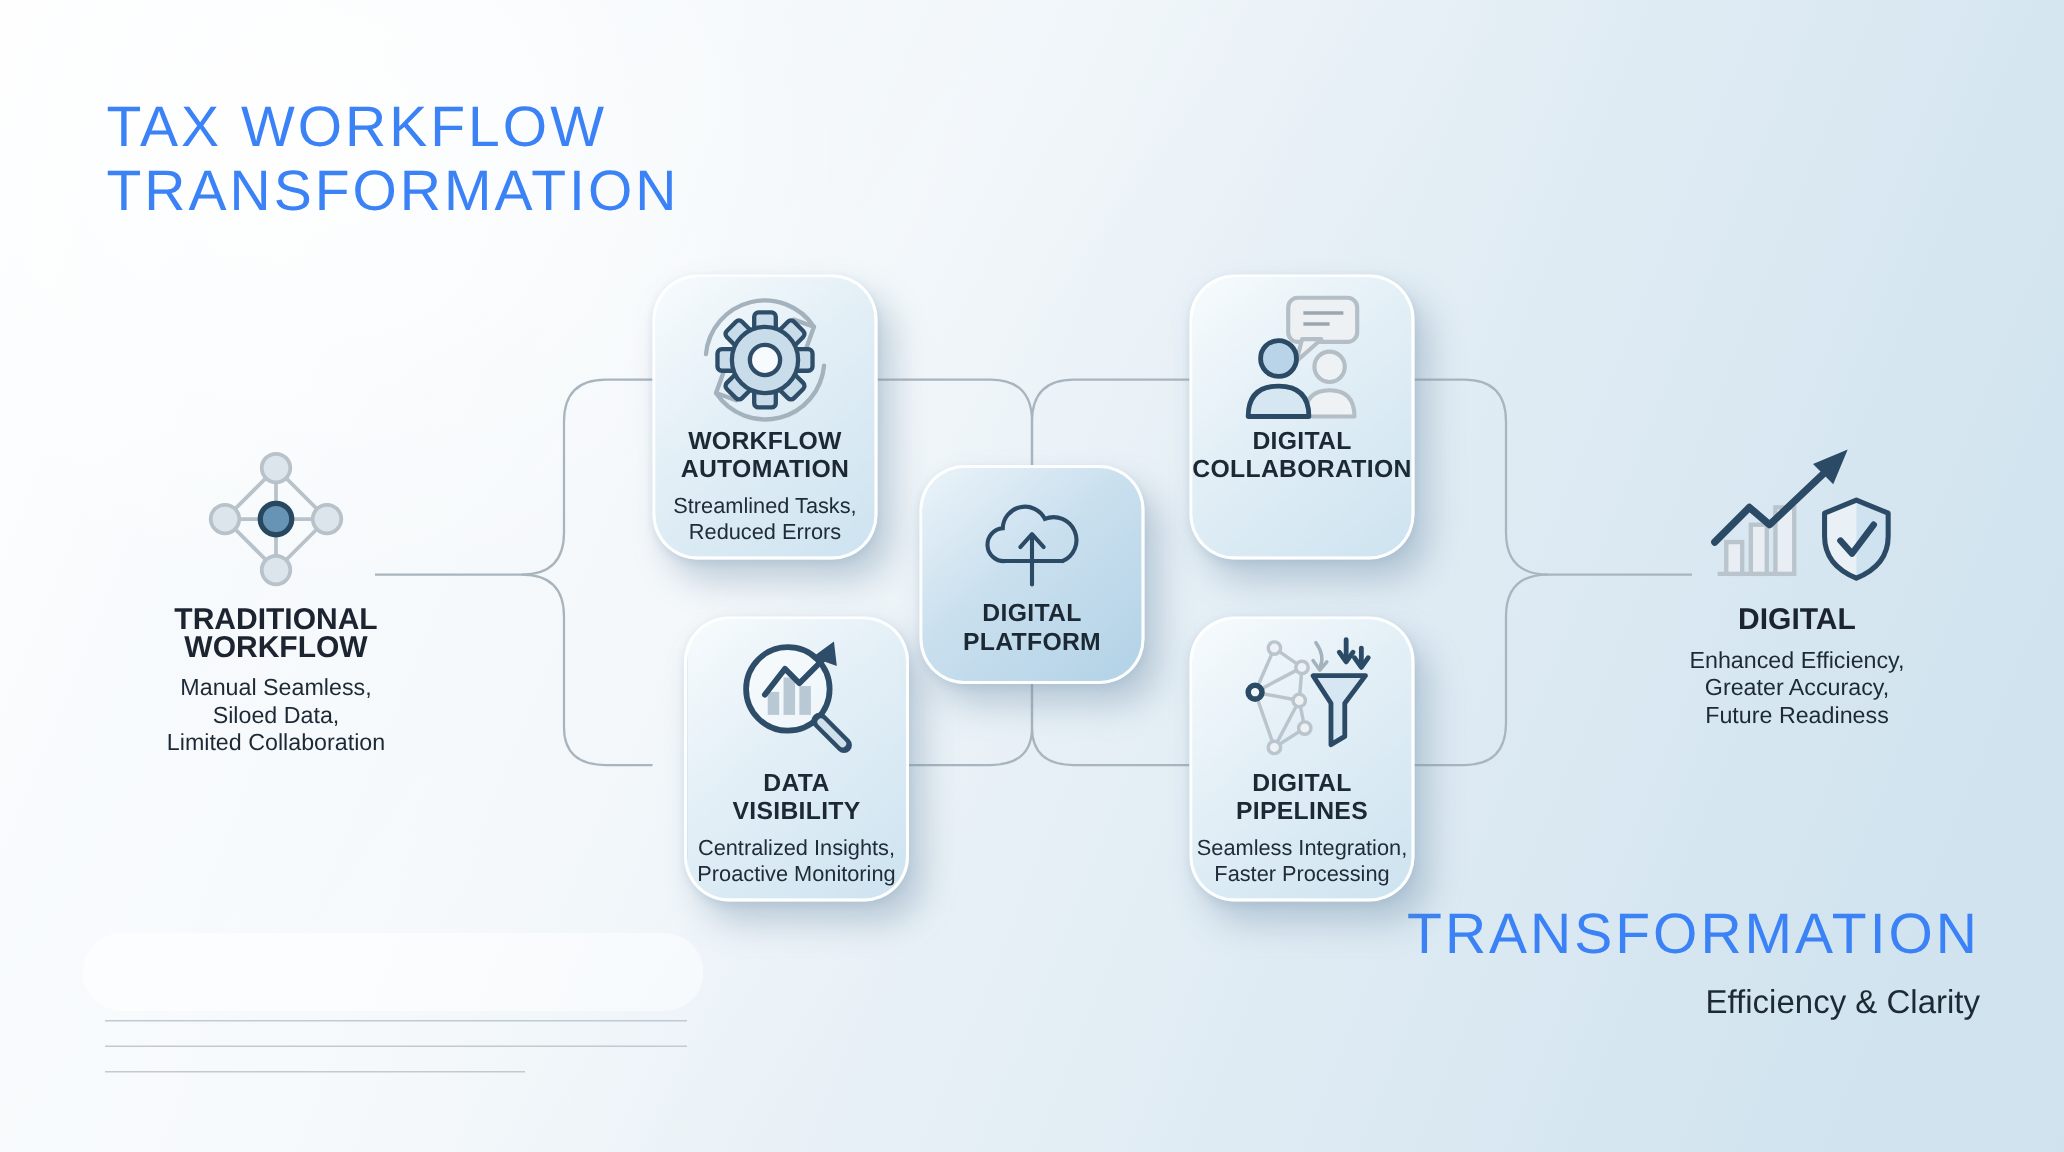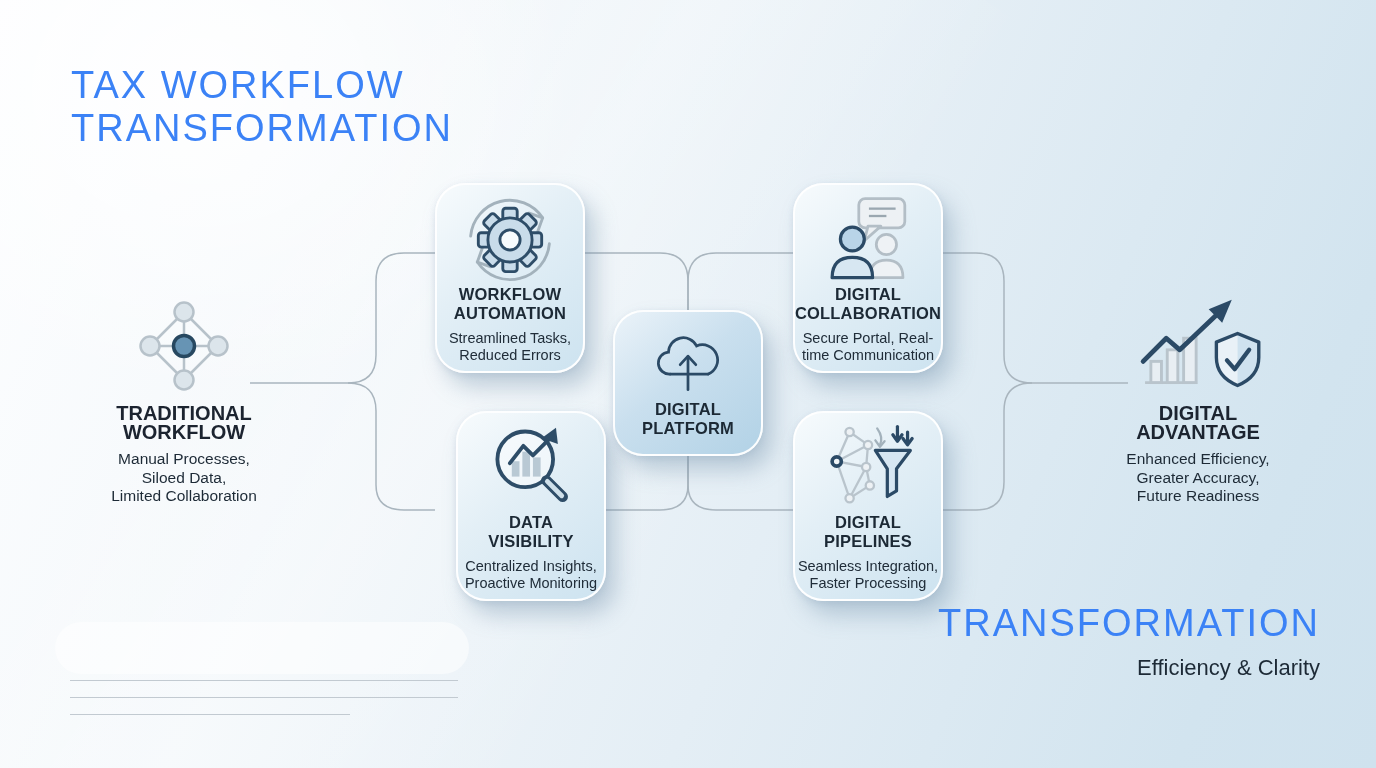--- a/index.html
+++ b/index.html
@@ -97,21 +97,21 @@
       </g>
       <circle cx="50" cy="50" r="10.5" fill="#6794b4" stroke="#274860" stroke-width="3.5"></circle>
     </svg>
   </div>
   <div class="side-node" style="left:64px; top:404px; width:240px;">
     <div class="node-title">
       <span>TRADITIONAL</span>
       <span>WORKFLOW</span>
     </div>
     <div class="node-desc">
-      <span>Manual Processes,</span>
+      <span>Manual Seamless,</span>
       <span>Siloed Data,</span>
       <span>Limited Collaboration</span>
     </div>
   </div>
 
   <div class="card" style="left:435px; top:183px;">
     <div class="icon-wrap">
       <svg width="96" height="96" viewBox="0 0 100 100">
         <g transform="translate(50,51)">
           <path d="M-41,-4 A41,41 0 0 1 34,-23" fill="none" stroke="#a3b2bc" stroke-width="3" stroke-linecap="round"></path>
@@ -193,24 +193,20 @@
         <circle cx="70" cy="56" r="11" fill="#eef2f5" stroke="#b3bec6" stroke-width="3"></circle>
         <path d="M52,92 q0,-19 18,-19 q18,0 18,19 z" fill="#eef2f5" stroke="#b3bec6" stroke-width="3" stroke-linejoin="round"></path>
         <circle cx="33" cy="50" r="13" fill="#b9d4e8" stroke="#2b4a66" stroke-width="3.5"></circle>
         <path d="M11,92 q0,-22 22,-22 q22,0 22,22 z" fill="#d7e7f2" stroke="#2b4a66" stroke-width="3.5" stroke-linejoin="round"></path>
       </svg>
     </div>
     <div class="card-title">
       <span>DIGITAL</span>
       <span>COLLABORATION</span>
     </div>
-    <div class="card-desc">
-      <span>Secure Portal, Real-</span>
-      <span>time Communication</span>
-    </div>
   </div>
 
   <div class="card" style="left:793px; top:411px;">
     <div class="icon-wrap">
       <svg width="94" height="92" viewBox="0 0 100 100">
         <g stroke="#b9c4cc" stroke-width="2.5">
           <line x1="30" y1="12" x2="50" y2="26"></line>
             <line x1="30" y1="12" x2="16" y2="44"></line>
           <line x1="50" y1="26" x2="16" y2="44"></line>
             <line x1="50" y1="26" x2="48" y2="50"></line>
@@ -259,21 +255,20 @@
       <polygon points="98,8 88,32 74,18" fill="#2b4a66"></polygon>
       <path d="M82,52 v16 q0,20 22,29 q22,-9 22,-29 v-16 l-22,-9 z" fill="#e9f1f7" stroke="none"></path>
       <path d="M104,43 v54 q22,-9 22,-29 v-16 z" fill="#cfe2ef"></path>
       <path d="M82,52 v16 q0,20 22,29 q22,-9 22,-29 v-16 l-22,-9 z" fill="none" stroke="#2b4a66" stroke-width="3.5" stroke-linejoin="round"></path>
       <polyline points="93,71 101,80 116,60" fill="none" stroke="#2b4a66" stroke-width="4.5" stroke-linecap="round" stroke-linejoin="round"></polyline>
     </svg>
   </div>
   <div class="side-node" style="left:1078px; top:404px; width:240px;">
     <div class="node-title">
       <span>DIGITAL</span>
-      <span>ADVANTAGE</span>
     </div>
     <div class="node-desc">
       <span>Enhanced Efficiency,</span>
       <span>Greater Accuracy,</span>
       <span>Future Readiness</span>
     </div>
   </div>
 
   <div class="ftr">
     <div class="big-title">

